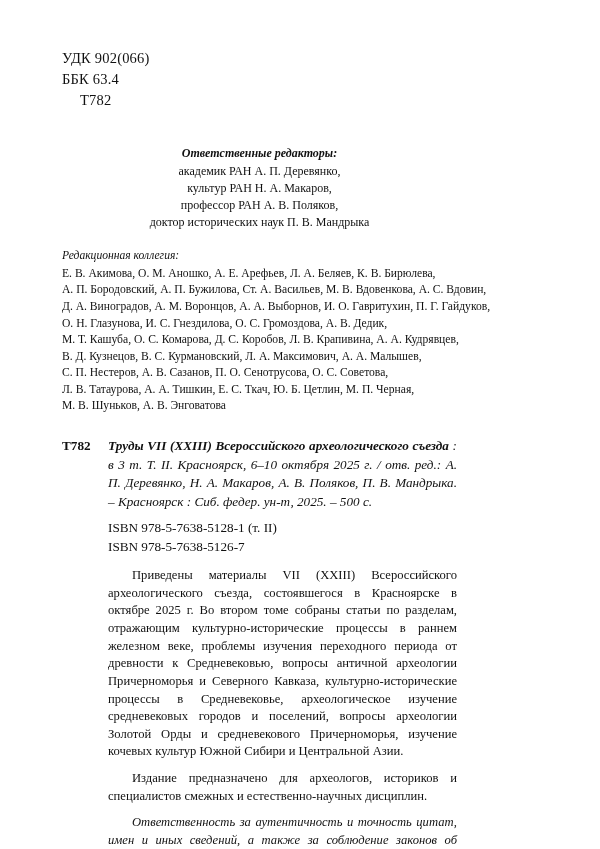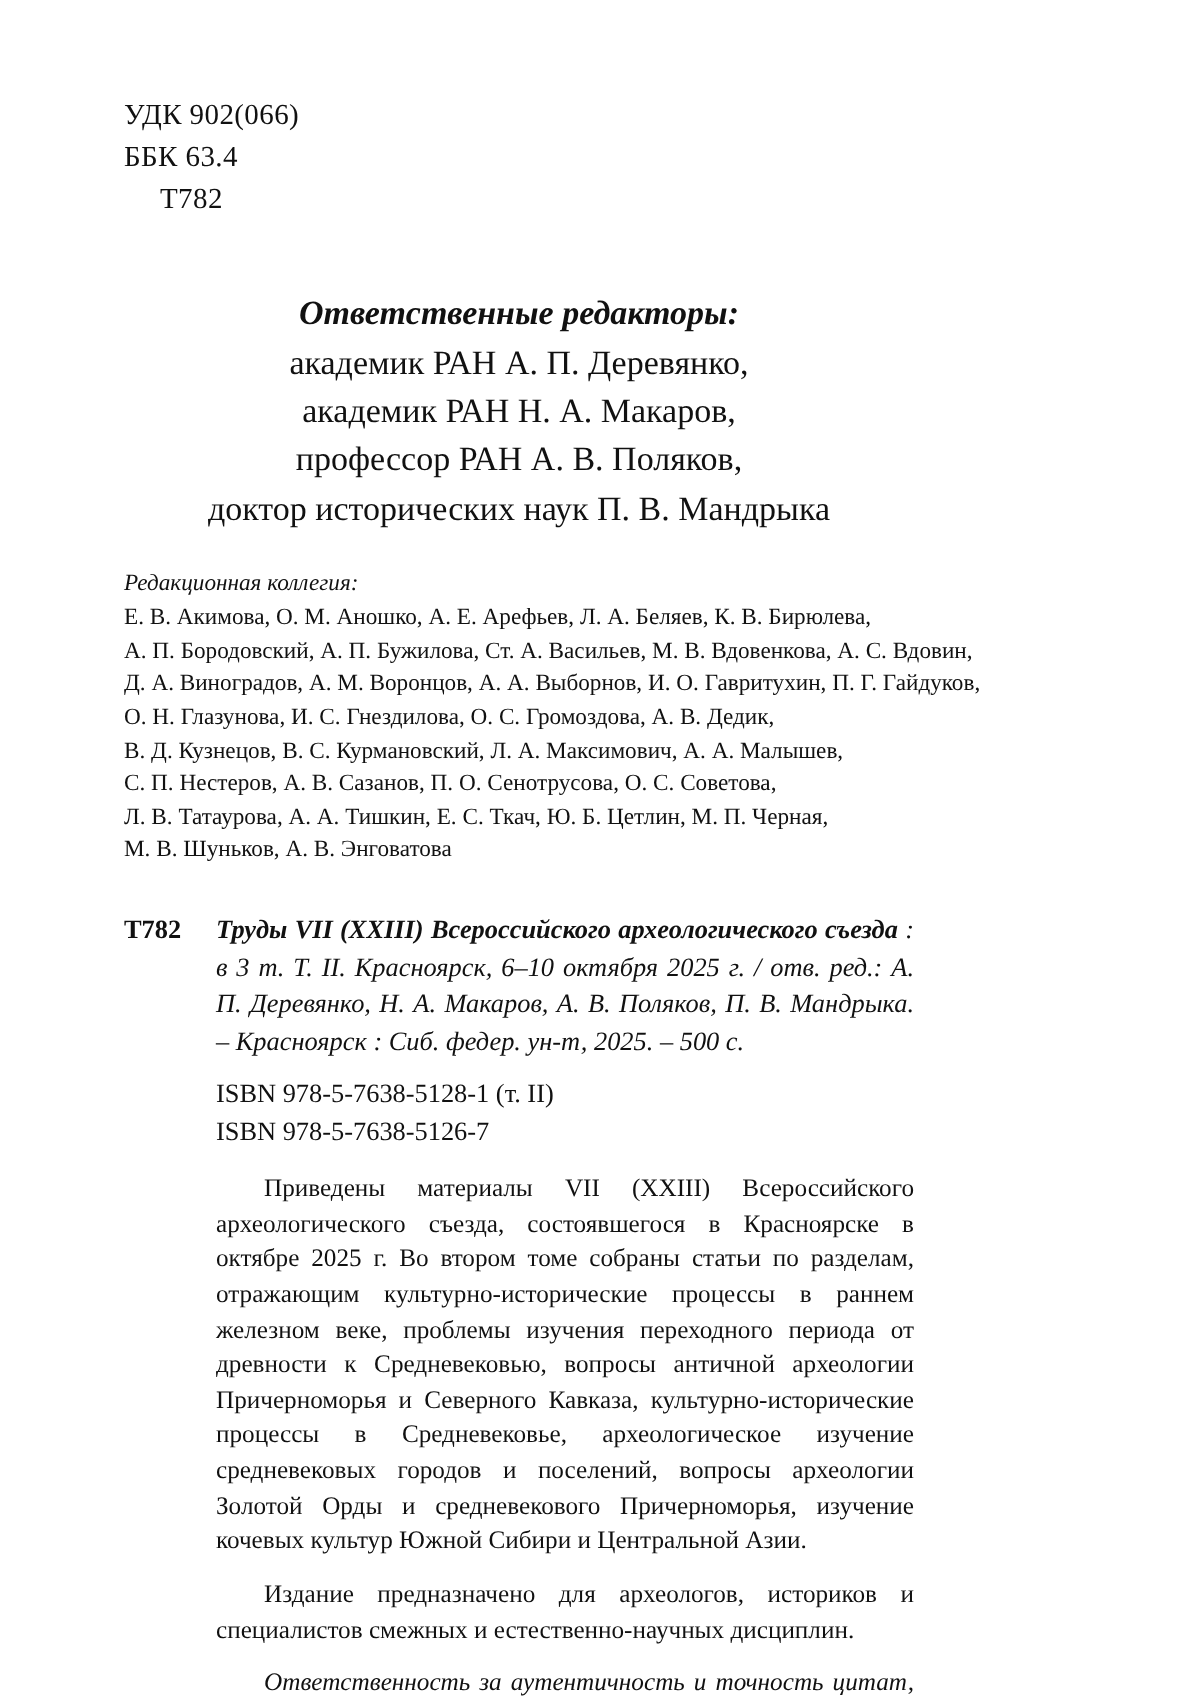--- a/index.html
+++ b/index.html
@@ -30,21 +30,21 @@
     letter-spacing: 0.2px;
   }
   .codes .line1 { padding-left: 0px; }
   .codes .line2 { padding-left: 0px; }
   .codes .line3 { padding-left: 18px; }
 
   
   .editors {
     margin-top: 34px;
     text-align: center;
-    font-size: 17px;
+    font-size: 12px;
     line-height: 1.42;
   }
   .editors .head {
     font-style: italic;
     font-weight: bold;
     margin-bottom: 1px;
   }
 
   
   .board {
@@ -107,31 +107,32 @@
 
   <div class="codes">
     <div class="line1">УДК 902(066)</div>
     <div class="line2">ББК 63.4</div>
     <div class="line3">Т782</div>
   </div>
 
   <div class="editors">
     <div class="head">Ответственные редакторы:</div>
     <div>академик РАН А. П. Деревянко,</div>
-    <div>академик РАН Н. А. Макаров,</div>
+    <div>культур РАН Н. А. Макаров,</div>
     <div>профессор РАН А. В. Поляков,</div>
     <div>доктор исторических наук П. В. Мандрыка</div>
   </div>
 
   <div class="board">
     <div class="head">Редакционная коллегия:</div>
     <div class="row">Е. В. Акимова, О. М. Аношко, А. Е. Арефьев, Л. А. Беляев, К. В. Бирюлева,</div>
     <div class="row">А. П. Бородовский, А. П. Бужилова, Ст. А. Васильев, М. В. Вдовенкова, А. С. Вдовин,</div>
     <div class="row">Д. А. Виноградов, А. М. Воронцов, А. А. Выборнов, И. О. Гавритухин, П. Г. Гайдуков,</div>
     <div class="row">О. Н. Глазунова, И. С. Гнездилова, О. С. Громоздова, А. В. Дедик,</div>
+    <div class="row">М. Т. Кашуба, О. С. Комарова, Д. С. Коробов, Л. В. Крапивина, А. А. Кудрявцев,</div>
     <div class="row">В. Д. Кузнецов, В. С. Курмановский, Л. А. Максимович, А. А. Малышев,</div>
     <div class="row">С. П. Нестеров, А. В. Сазанов, П. О. Сенотрусова, О. С. Советова,</div>
     <div class="row">Л. В. Татаурова, А. А. Тишкин, Е. С. Ткач, Ю. Б. Цетлин, М. П. Черная,</div>
     <div class="row">М. В. Шуньков, А. В. Энговатова</div>
   </div>
 
   <div class="record">
     <div class="sig">Т782</div>
     <div class="body"><span class="title-main">Труды VII (XXIII) Всероссийского археологического съезда</span><span> : в 3 т. Т. II. Красноярск, 6–10 октября 2025 г. / отв. ред.: А. П. Деревянко, Н. А. Макаров, А. В. Поляков, П. В. Мандрыка. – Красноярск : Сиб. федер. ун-т, 2025. – 500 с.</span></div>
   </div>

